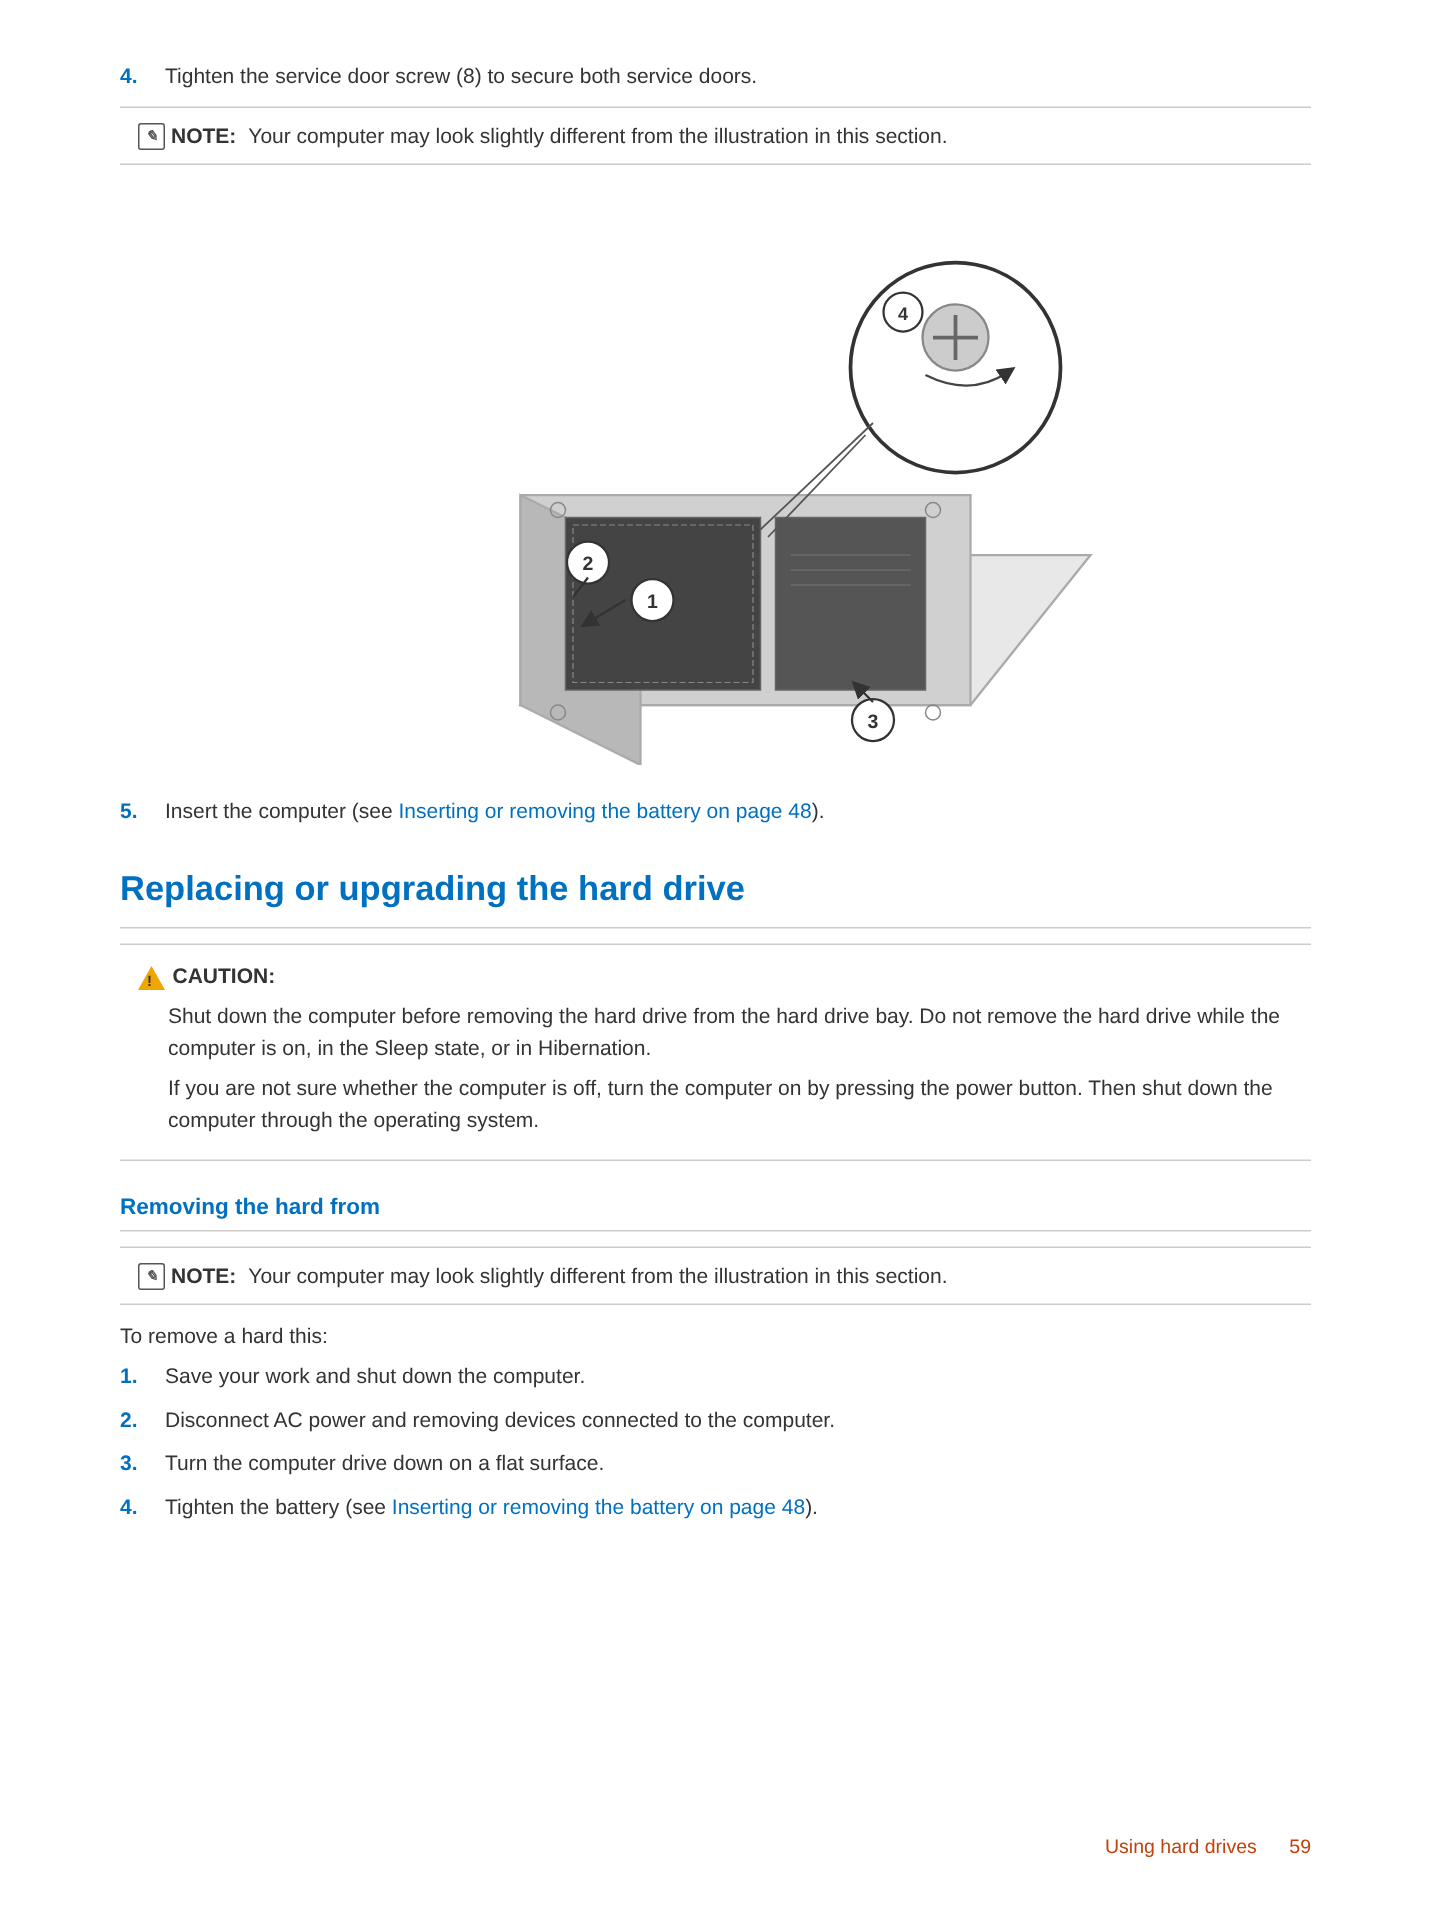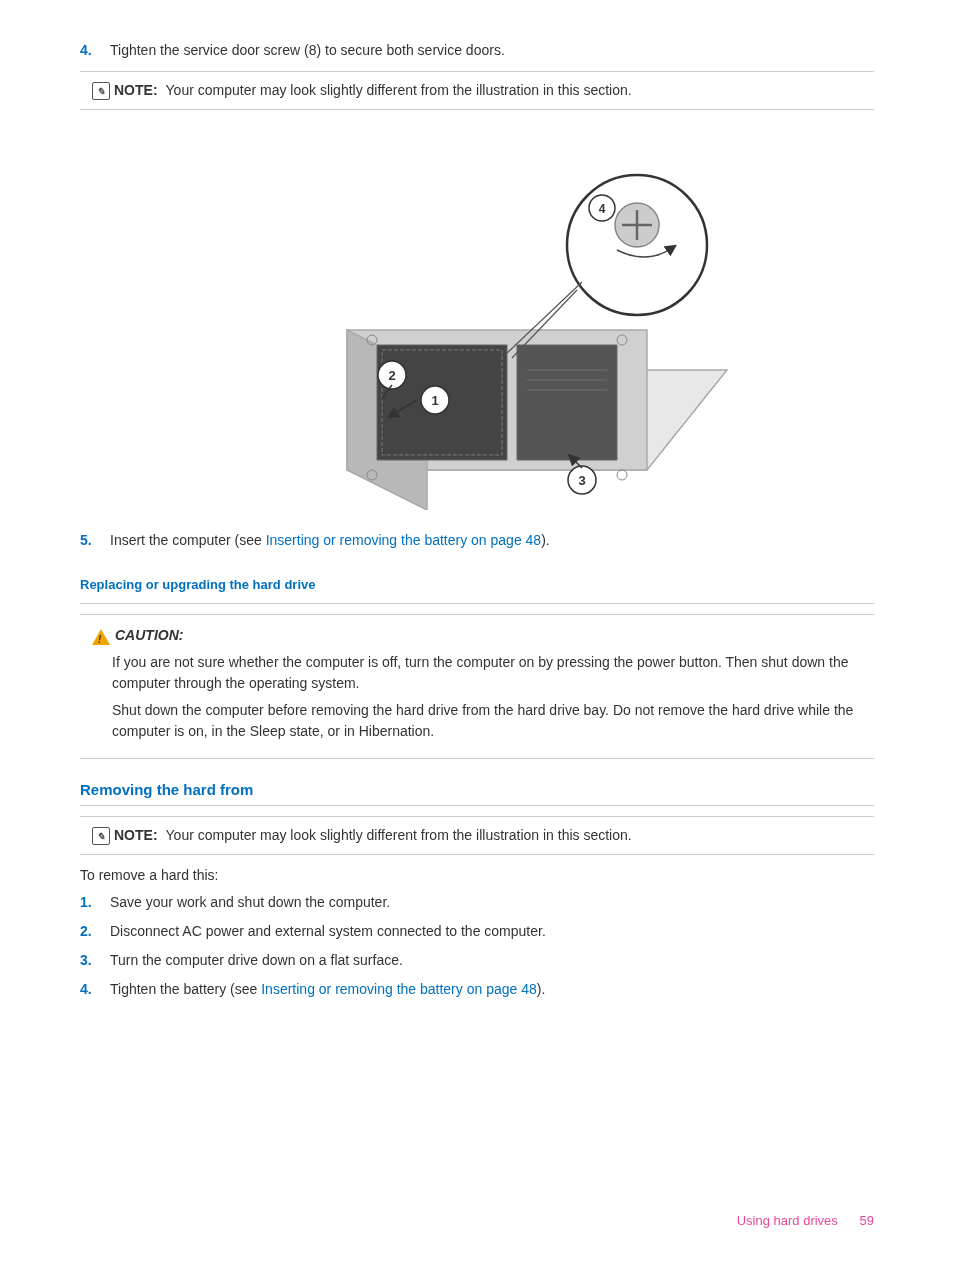--- a/index.html
+++ b/index.html
@@ -66,21 +66,20 @@
       align-items: flex-start;
       gap: 8px;
       margin-bottom: 6px;
     }
     .caution-label {
       font-weight: bold;
       white-space: nowrap;
       display: flex;
       align-items: center;
       gap: 5px;
-      font-style: italic;
     }
     .caution-icon {
       display: inline-block;
       width: 0;
       height: 0;
       border-left: 9px solid transparent;
       border-right: 9px solid transparent;
       border-bottom: 16px solid #f0a500;
       position: relative;
       top: 2px;
@@ -89,21 +88,21 @@
       content: '!';
       position: absolute;
       top: 3px;
       left: -3px;
       font-size: 10px;
       font-weight: bold;
       color: #333;
     }
     .section-title {
       color: #0070c0;
-      font-size: 13px;
+      font-size: 23px;
       font-weight: bold;
       margin: 24px 0 8px 0;
       border-bottom: none;
     }
     .subsection-title {
       color: #0070c0;
       font-size: 15px;
       font-weight: bold;
       margin: 20px 0 8px 0;
       border-bottom: 1px solid #ccc;
@@ -118,24 +117,24 @@
       cursor: pointer;
     }
     .para {
       margin: 6px 0 6px 0;
     }
     .para-indent {
       margin: 6px 0 6px 20px;
     }
     .footer {
       position: fixed;
-      bottom: 40px;
+      bottom: 30px;
       right: 80px;
       font-size: 13px;
-      color: #ec4899;
+      color: #c2410c;
     }
 
     
     .illus-svg {
       display: block;
       margin: 0 auto;
     }
   </style>
 </head>
 <body>
@@ -238,43 +237,43 @@
 <h2 class="section-title">Replacing or upgrading the hard drive</h2>
 <hr style="border:none; border-top:1px solid #ccc; margin-bottom:10px;">
 
 <div class="caution-box">
   <div class="caution-header">
     <span class="caution-label">
       <span class="caution-icon"></span>
       <span>CAUTION:</span>
     </span>
   </div>
+  <p class="para-indent">Shut down the computer before removing the hard drive from the hard drive bay. Do not remove the hard drive while the computer is on, in the Sleep state, or in Hibernation.</p>
   <p class="para-indent">If you are not sure whether the computer is off, turn the computer on by pressing the power button. Then shut down the computer through the operating system.</p>
-  <p class="para-indent">Shut down the computer before removing the hard drive from the hard drive bay. Do not remove the hard drive while the computer is on, in the Sleep state, or in Hibernation.</p>
 </div>
 
 <h3 class="subsection-title">Removing the hard from</h3>
 
 <div class="note-box">
   <span class="note-label">
     <span class="note-icon">✎</span>
     <span>NOTE:</span>
   </span>
   <span>Your computer may look slightly different from the illustration in this section.</span>
 </div>
 
 <p class="para">To remove a hard this:</p>
 
 <div class="step-item">
   <span class="step-num">1.</span>
   <span class="step-text">Save your work and shut down the computer.</span>
 </div>
 <div class="step-item">
   <span class="step-num">2.</span>
-  <span class="step-text">Disconnect AC power and external system connected to the computer.</span>
+  <span class="step-text">Disconnect AC power and removing devices connected to the computer.</span>
 </div>
 <div class="step-item">
   <span class="step-num">3.</span>
   <span class="step-text">Turn the computer drive down on a flat surface.</span>
 </div>
 <div class="step-item">
   <span class="step-num">4.</span>
   <span class="step-text">
     <span>Tighten the battery (see </span><span class="link-text">Inserting or removing the battery on page 48</span><span>).</span>
   </span>

